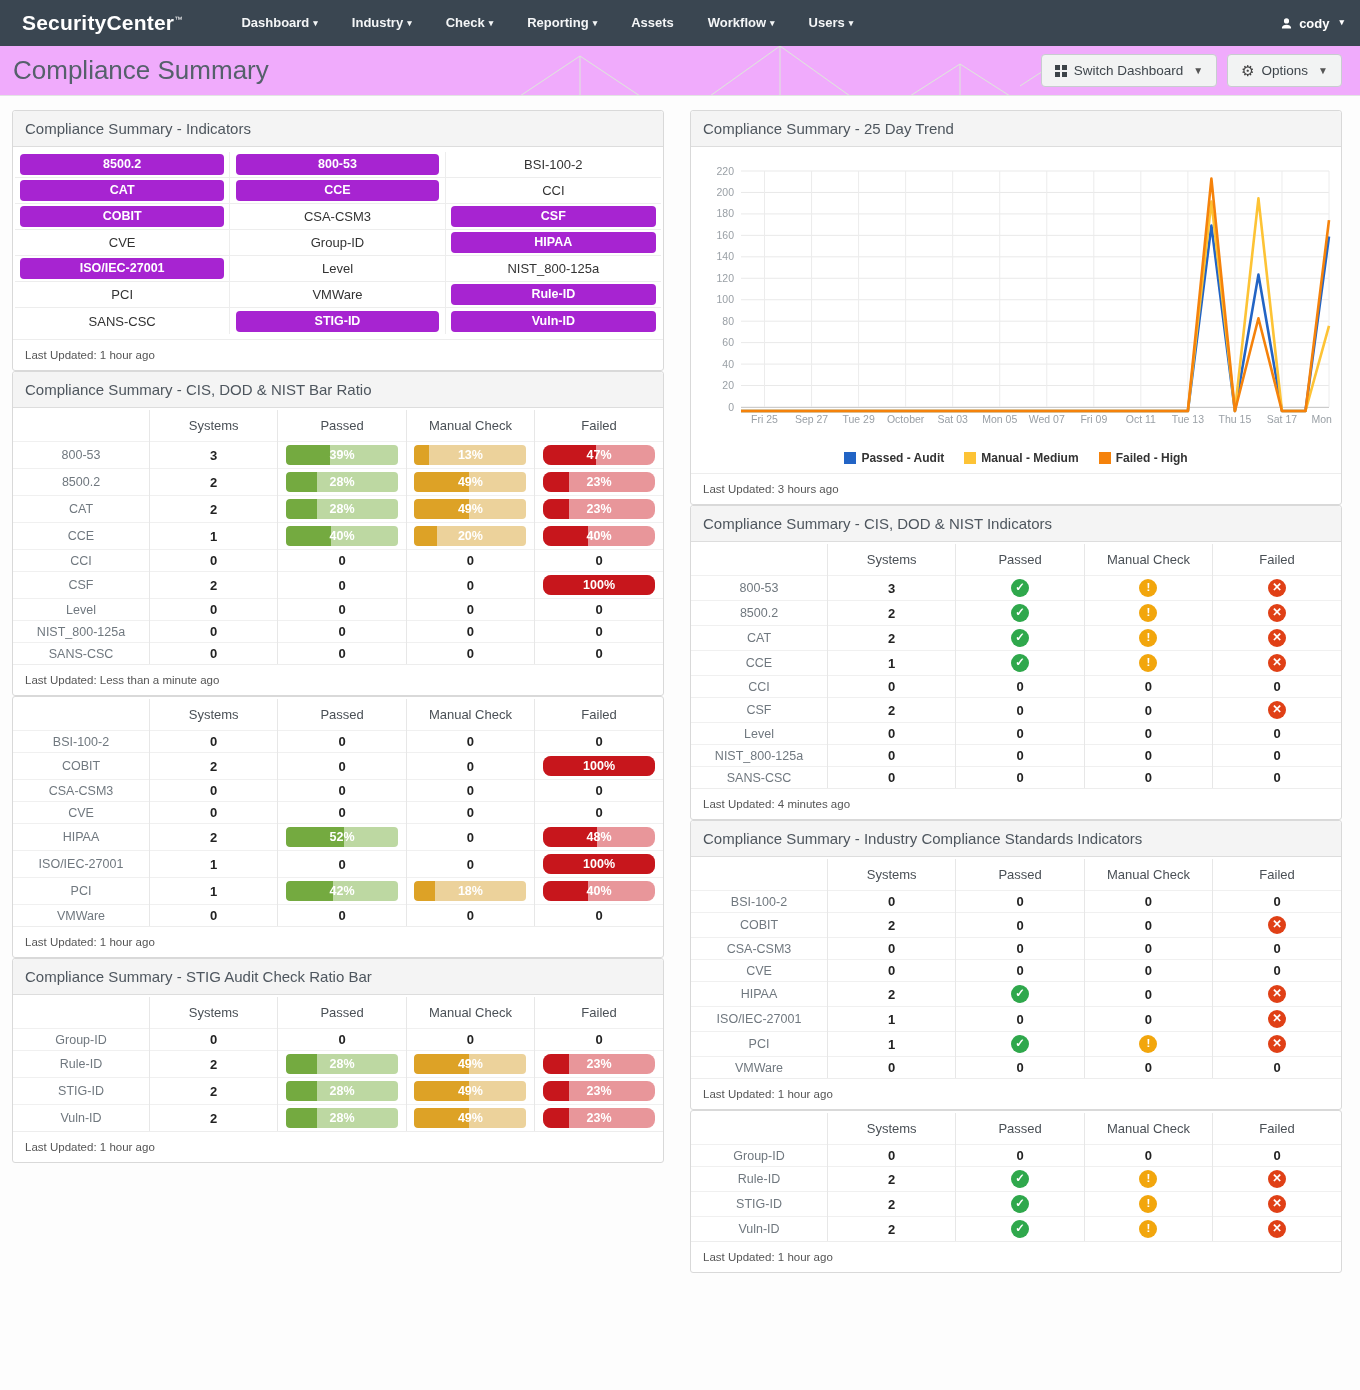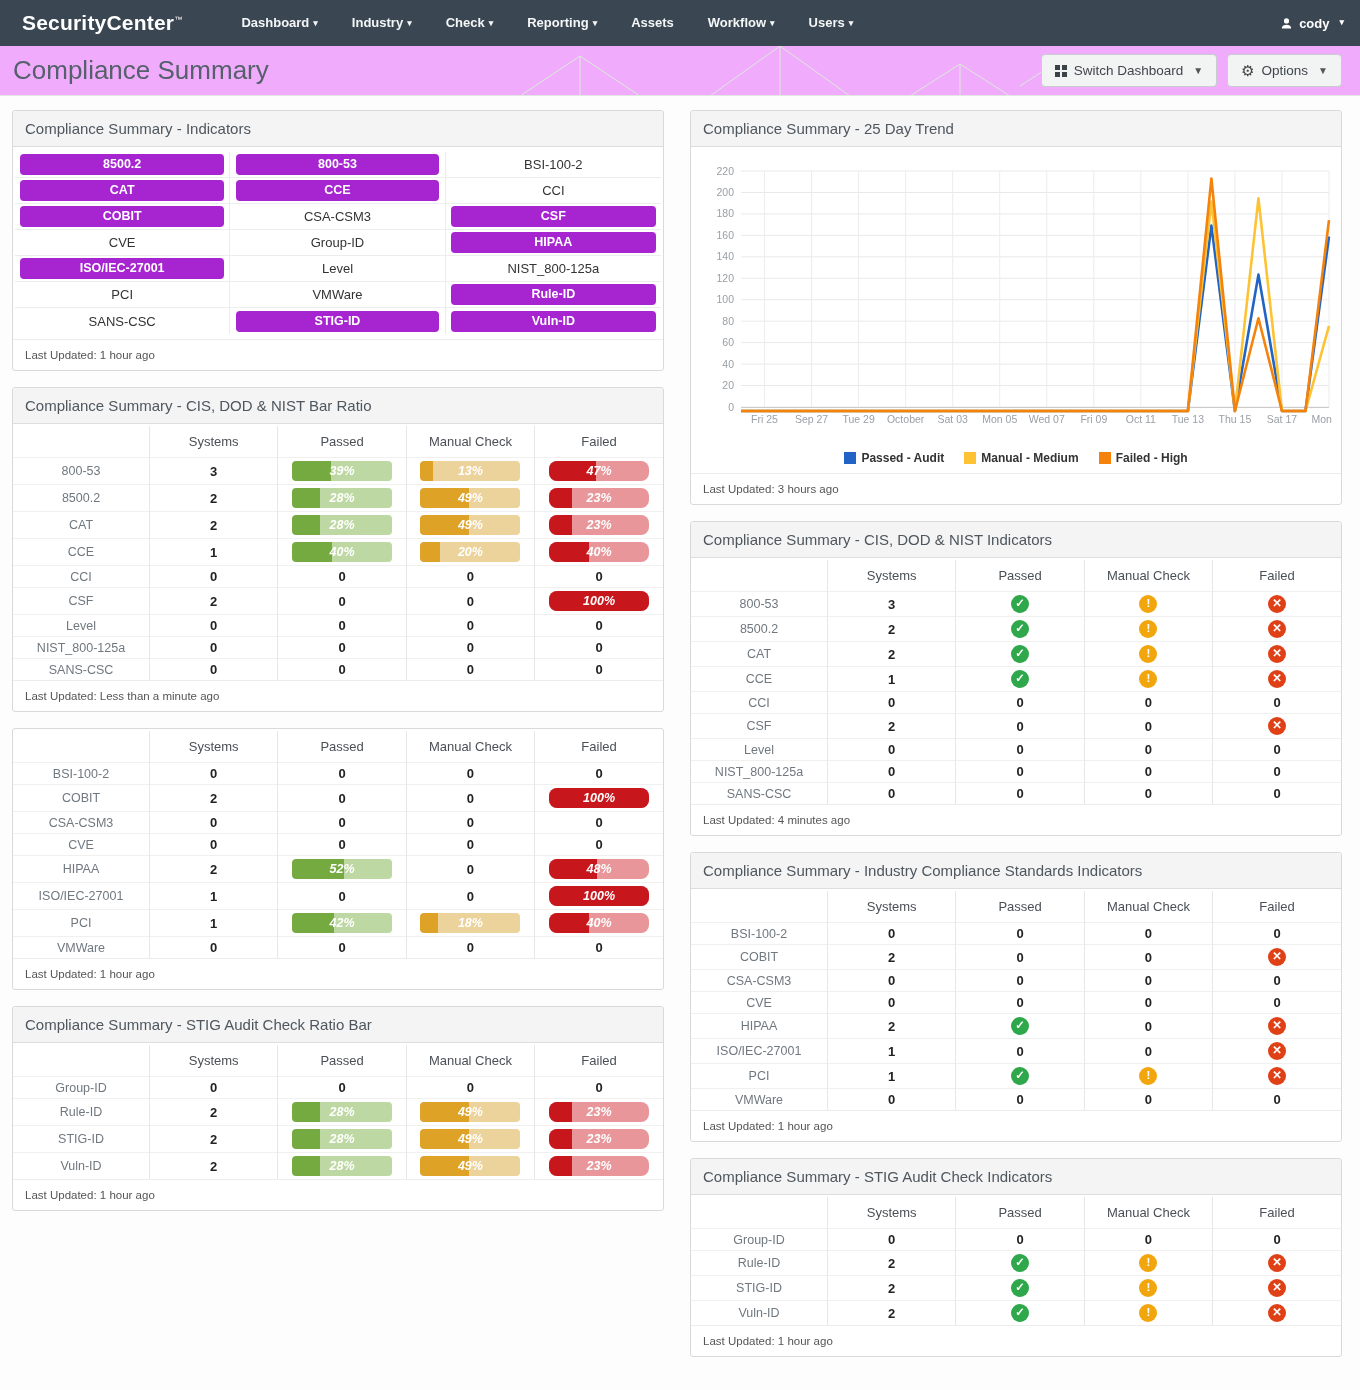--- a/index.html
+++ b/index.html
@@ -23,21 +23,21 @@
   .pagehead-pattern { position:absolute; left:480px; top:0; pointer-events:none; }
   .pagetitle { font-size:26px; font-weight:300; color:#55606b; position:relative; }
   .hd-buttons { margin-left:auto; display:flex; gap:10px; position:relative; }
   .btn { background:#f2f3f3; border:1px solid #c8ccd0; border-radius:4px; font-size:13.5px; color:#3f464c; padding:8px 13px; display:flex; align-items:center; gap:7px; cursor:pointer; }
   .btn .bcaret { font-size:10px; color:#555; margin-left:3px; }
   .gridicon { display:inline-grid; grid-template-columns:5px 5px; grid-gap:2px; }
   .gridicon i { width:5px; height:5px; background:#3c4348; display:block; }
   .gearicon { font-size:15px; color:#444; line-height:1; }
   
   main { display:flex; gap:26px; padding:14px 18px 20px 12px; align-items:flex-start; }
-  .col { width:652px; display:flex; flex-direction:column; gap:16px; }
+  .col { width:652px; display:flex; flex-direction:column; }
   
   .panel { background:#fff; border:1px solid #d9d9d9; border-radius:3px; }
   .panel-hd { background:#f4f4f4; border-bottom:1px solid #ddd; padding:9px 12px; font-size:15px; color:#4e565e; border-radius:3px 3px 0 0; }
   .panel-ft { border-top:1px solid #ededed; padding:9px 12px; font-size:11.5px; color:#555; }
   
   .grid3 { display:grid; grid-template-columns:1fr 1fr 1fr; padding:5px 2px; }
   .gcell { height:26px; display:flex; align-items:center; justify-content:center; font-size:13px; color:#333;
            border-bottom:1px solid #ededed; border-right:1px solid #ededed; }
   .gcell:nth-child(3n) { border-right:none; }
   .gcell:nth-last-child(-n+3) { border-bottom:none; }
@@ -47,21 +47,21 @@
   table.tbl { width:100%; border-collapse:collapse; margin-top:2px; }
   .tbl th { font-size:13px; color:#4a5056; font-weight:400; padding:8px 4px; border-left:1px solid #e7e7e7; text-align:center; }
   .tbl th:first-child { border-left:none; }
   .tbl td { font-size:13px; text-align:center; padding:3px 6px; border-top:1px solid #f0f0f0; border-left:1px solid #e7e7e7; height:21px; }
   .tbl td:first-child { border-left:none; }
   .tbl td.lbl { color:#70787f; font-size:12.5px; }
   .tbl td.num { font-weight:700; color:#222; }
   .tbl col.c-lbl { width:21%; }
   .tbl col.c-val { width:19.75%; }
   
-  .bar { position:relative; width:100px; height:20px; margin:0 auto; border-radius:4px; overflow:hidden; cursor:pointer;font-style:italic; }
+  .bar { position:relative; width:112px; height:20px; margin:0 auto; border-radius:4px; overflow:hidden; cursor:pointer; }
   .bar .fill { position:absolute; left:0; top:0; bottom:0; border-radius:4px 0 0 4px; }
   .bar .lab { position:absolute; left:0; top:0; right:0; bottom:0; display:flex; align-items:center; justify-content:center;
               color:#fff; font-weight:700; font-size:12.5px; }
   .bar.pass { background:#bdd8a2; }  .bar.pass .fill { background:#74aa40; }
   .bar.manual { background:#ecd29b; } .bar.manual .fill { background:#dda226; }
   .bar.fail { background:#e8969a;border-radius:8px; }   .bar.fail .fill { background:#c7161c; }
   
   .badge { display:inline-flex; width:18px; height:18px; border-radius:50%; align-items:center; justify-content:center;
            color:#fff; font-size:11.5px; font-weight:700; cursor:pointer; line-height:1; }
   .badge.pass { background:#2fa84c; }
@@ -800,21 +800,20 @@
               <td class="num">0</td>
               <td class="num">0</td>
               <td class="num">0</td>
               <td class="num">0</td>
             </tr>
           </tbody>
         </table>
         <div class="panel-ft">Last Updated: 1 hour ago</div>
       </section>
     <section class="panel">
-        <div class="panel-hd">Compliance Summary - STIG Audit Check Indicators</div>
         <table class="tbl">
           <colgroup>
             <col class="c-lbl">
             <col class="c-val">
             <col class="c-val">
             <col class="c-val">
             <col class="c-val">
           </colgroup>
           <thead>
             <tr>

